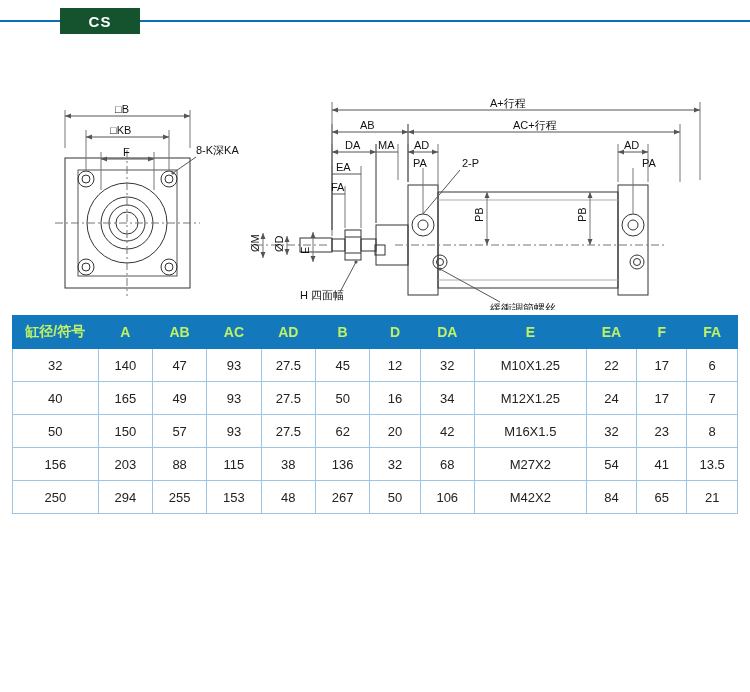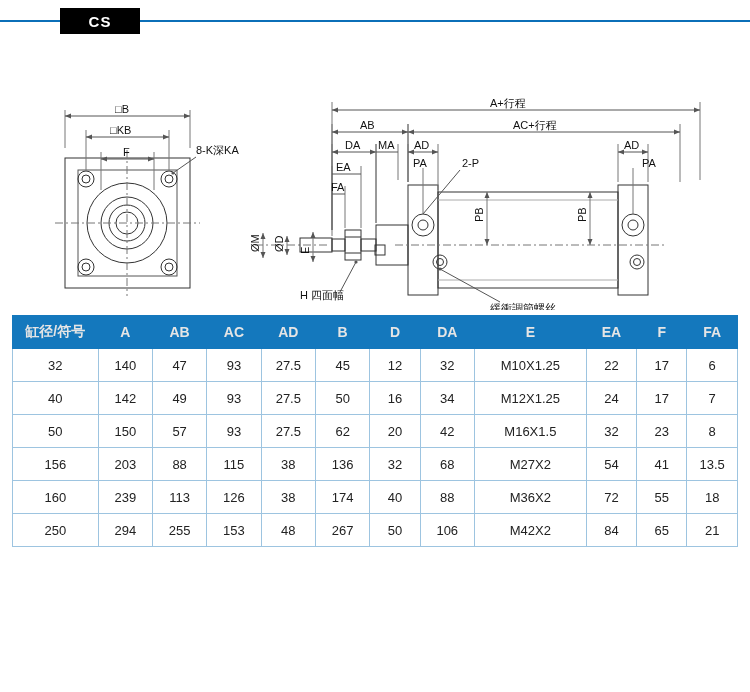--- a/index.html
+++ b/index.html
@@ -13,40 +13,40 @@
   }
   
   .header{
     position:absolute;left:0;top:8px;width:750px;height:26px;
   }
   .header-rule{
     position:absolute;left:0;top:12px;width:750px;height:2px;background:#0b6fb8;
   }
   .header-tab{
     position:absolute;left:60px;top:0px;width:80px;height:26px;
-    background:#000000;color:#fff;font-size:15px;font-weight:bold;
+    background:#14532d;color:#fff;font-size:15px;font-weight:bold;
     display:flex;align-items:center;justify-content:center;letter-spacing:1px;
   }
   
   .drawing{
     position:absolute;left:0;top:40px;width:750px;height:270px;
   }
   .drawing svg{display:block;}
   
   .table-wrap{
     position:absolute;left:12px;top:315px;width:726px;
   }
   table.spec{
     border-collapse:collapse;
     width:726px;
     font-size:13px;
   }
   table.spec th{
     background:#1478bd;
-    color:#e5e5e5;
+    color:#bef264;
     font-weight:bold;
     border:1px solid #1478bd;
     height:30px;
     text-align:center;
     font-size:14px;
   }
   table.spec td{
     border:1px solid #9dc4e0;
     height:30px;
     text-align:center;
@@ -292,21 +292,21 @@
         <td>45</td>
         <td>12</td>
         <td>32</td>
         <td class="colE">M10X1.25</td>
         <td>22</td>
         <td>17</td>
         <td>6</td>
       </tr>
       <tr>
         <td>40</td>
-        <td>142</td>
+        <td>165</td>
         <td>49</td>
         <td>93</td>
         <td>27.5</td>
         <td>50</td>
         <td>16</td>
         <td>34</td>
         <td class="colE">M12X1.25</td>
         <td>24</td>
         <td>17</td>
         <td>7</td>
@@ -333,34 +333,20 @@
         <td>38</td>
         <td>136</td>
         <td>32</td>
         <td>68</td>
         <td class="colE">M27X2</td>
         <td>54</td>
         <td>41</td>
         <td>13.5</td>
       </tr>
       <tr>
-        <td>160</td>
-        <td>239</td>
-        <td>113</td>
-        <td>126</td>
-        <td>38</td>
-        <td>174</td>
-        <td>40</td>
-        <td>88</td>
-        <td class="colE">M36X2</td>
-        <td>72</td>
-        <td>55</td>
-        <td>18</td>
-      </tr>
-      <tr>
         <td>250</td>
         <td>294</td>
         <td>255</td>
         <td>153</td>
         <td>48</td>
         <td>267</td>
         <td>50</td>
         <td>106</td>
         <td class="colE">M42X2</td>
         <td>84</td>

